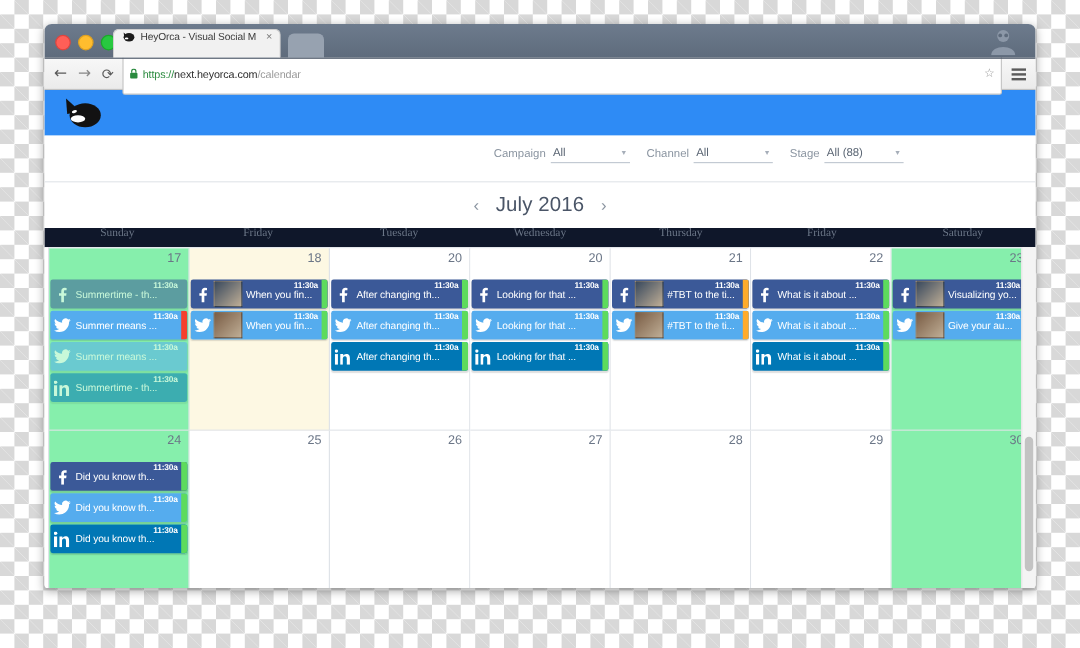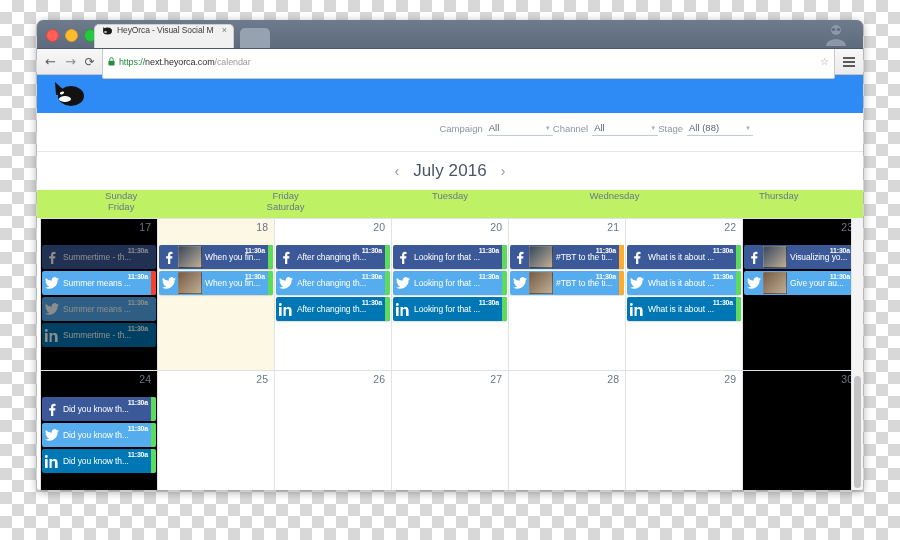--- a/index.html
+++ b/index.html
@@ -91,55 +91,55 @@
   .subbar{
     height:38px;background:#ffffff;border-bottom:1px solid #e3e6ea;
     display:flex;align-items:center;position:relative;
   }
   .select-posts{
     position:absolute;left:163px;top:6px;
     background:#34495e;color:#ffffff;font-size:10.5px;
     padding:6px 14px;border-radius:3px;border:none;
     font-family:"Liberation Sans",sans-serif;
   }
-  .filters{position:absolute;right:110px;top:9px;display:flex;align-items:flex-end;}
+  .filters{position:absolute;right:110px;top:9px;display:flex;align-items:flex-end;gap:14px;}
   .filter{display:flex;align-items:flex-end;gap:4px;}
   .f-label{font-size:9.5px;color:#8b95a1;padding-bottom:2px;white-space:nowrap;}
   .f-select{
     min-width:62px;border-bottom:1px solid #c3cad3;
     display:flex;align-items:center;justify-content:space-between;
     padding:0 2px 2px 2px;
   }
   .f-val{font-size:9.5px;color:#5a6573;white-space:nowrap;}
   .f-caret{font-size:6px;color:#a6aeb9;margin-left:10px;}
   
   .monthbar{
     height:38px;display:flex;align-items:center;justify-content:center;gap:14px;
     background:#ffffff;
   }
   .m-arrow{font-size:14px;color:#8b95a1;line-height:1;}
   .m-title{font-size:17px;color:#4a5567;letter-spacing:.1px;}
   
   .weekhead{
-    display:grid;grid-template-columns:repeat(5,1fr);
-    background:#bef264;padding:0 2px 6px 2px;box-sizing:border-box;
+    display:grid;grid-template-columns:repeat(7,1fr);
+    background:#0f172a;padding:0 2px 6px 2px;box-sizing:border-box;font-family:Liberation Serif, serif;
   }
   .wh{font-size:9.5px;color:#6b7687;text-align:center;}
   
   .calwrap{position:relative;background:#ffffff;padding:0 3px 0 3px;box-sizing:border-box;}
   .calgrid{
     display:grid;grid-template-columns:repeat(7,1fr);
     border-top:1px solid #dfe3e8;border-left:1px solid #dfe3e8;
   }
   .cell{
     height:152px;border-right:1px solid #dfe3e8;border-bottom:1px solid #dfe3e8;
     position:relative;box-sizing:border-box;padding-top:2px;background:#ffffff;
     overflow:hidden;
   }
-  .cell.weekend{background:#000000;}
+  .cell.weekend{background:#86efac;}
   .cell.today{background:#fdf8e3;}
   .daynum{
     position:absolute;right:6px;top:2px;font-size:10.5px;color:#6b7687;
   }
   .events{position:absolute;left:1px;right:1px;top:26px;display:flex;flex-direction:column;gap:2px;}
   .ev{
     height:24px;display:flex;align-items:center;position:relative;
     border-radius:2px;overflow:hidden;padding-left:1px;box-sizing:border-box;
     box-shadow:0 1px 1px rgba(0,0,0,.13);
   }

